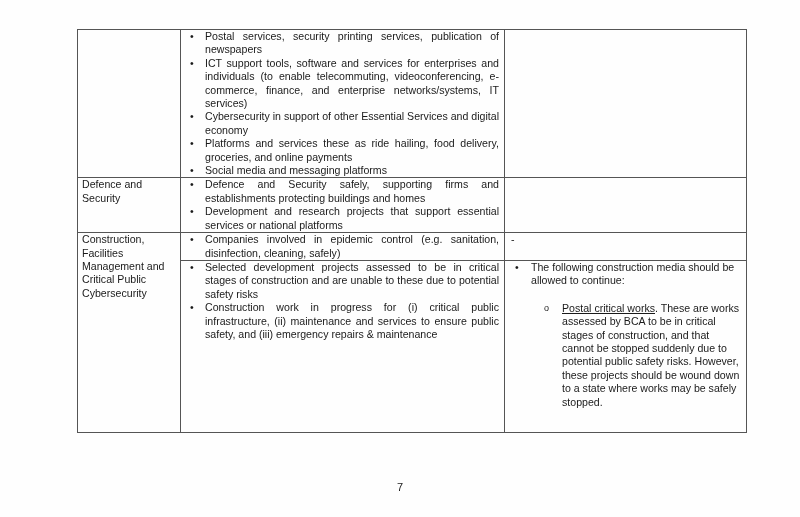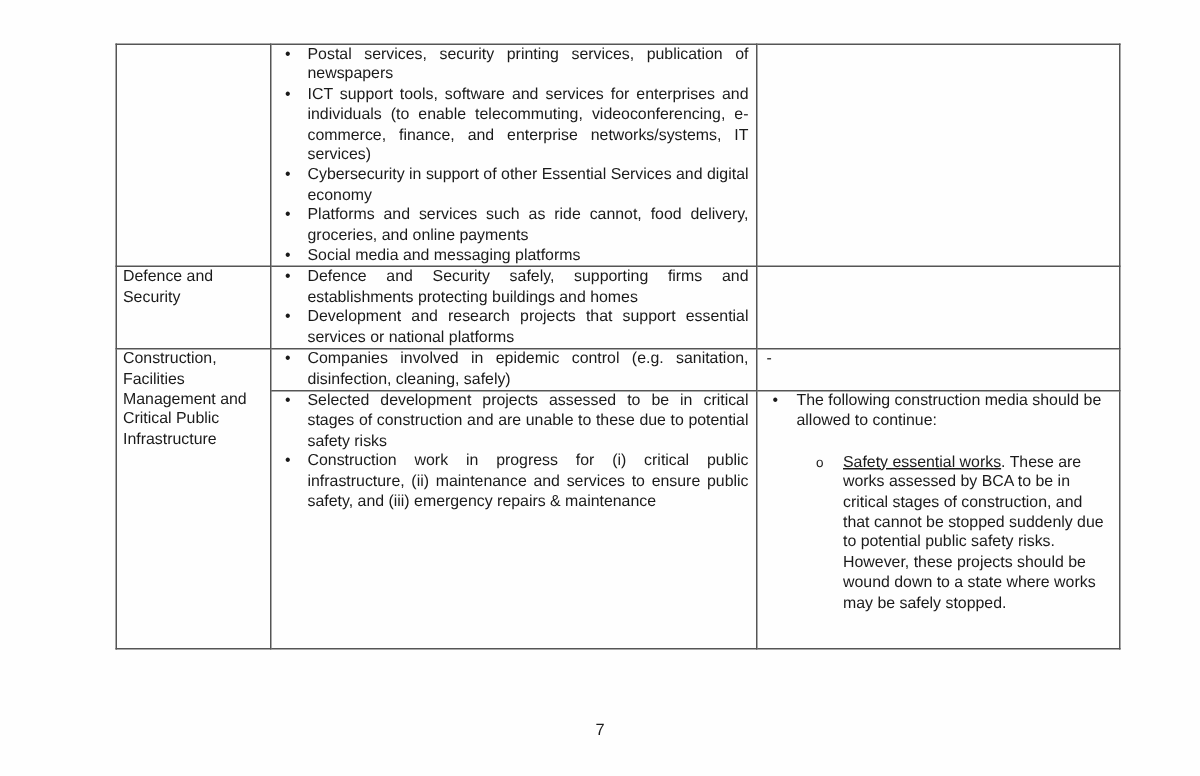--- a/index.html
+++ b/index.html
@@ -90,40 +90,40 @@
   <table class="doc-table">
 
     <tbody>
         <tr class="row-top">
       <td class="c1"></td>
       <td class="c2">
         <ul class="bullets">
           <li><span class="bullet">•</span><span>Postal services, security printing services, publication of newspapers</span></li>
           <li><span class="bullet">•</span><span>ICT support tools, software and services for enterprises and individuals (to enable telecommuting, videoconferencing, e-commerce, finance, and enterprise networks/systems, IT services)</span></li>
           <li><span class="bullet">•</span><span>Cybersecurity in support of other Essential Services and digital economy</span></li>
-          <li><span class="bullet">•</span><span>Platforms and services such as ride cannot, food delivery, groceries, and online payments</span></li>
+          <li><span class="bullet">•</span><span>Platforms and services these as ride hailing, food delivery, groceries, and online payments</span></li>
           <li><span class="bullet">•</span><span>Social media and messaging platforms</span></li>
         </ul>
       </td>
       <td class="c3"></td>
     </tr>
 
     <tr>
       <td class="c1">Defence and Security</td>
       <td class="c2">
         <ul class="bullets">
           <li><span class="bullet">•</span><span>Defence and Security safely, supporting firms and establishments protecting buildings and homes</span></li>
           <li><span class="bullet">•</span><span>Development and research projects that support essential services or national platforms</span></li>
         </ul>
       </td>
       <td class="c3"></td>
     </tr>
 
     <tr>
-      <td class="c1" rowspan="2">Construction, Facilities Management and Critical Public Infrastructure</td>
+      <td class="c1" rowspan="2">Construction, Facilities Management and Critical Public Cybersecurity</td>
       <td class="c2">
         <ul class="bullets">
           <li><span class="bullet">•</span><span>Companies involved in epidemic control (e.g. sanitation, disinfection, cleaning, safely)</span></li>
         </ul>
       </td>
       <td class="c3">
         <span class="dash">-</span>
       </td>
     </tr>
 
@@ -136,21 +136,21 @@
       </td>
       <td class="c3">
         <ul class="bullets">
           <li>
             <span class="bullet">•</span>
             <span>The following construction media should be allowed to continue:</span>
           </li>
         </ul>
         <ul class="sub-list">
           <li>
-            <span class="sub-bullet">o</span><span class="u">Safety essential works</span><span>.  These are works assessed by BCA to be in critical stages of construction, and that cannot be stopped suddenly due to potential public safety risks.  However, these projects should be wound down to a state where works may be safely stopped.</span>
+            <span class="sub-bullet">o</span><span class="u">Postal critical works</span><span>.  These are works assessed by BCA to be in critical stages of construction, and that cannot be stopped suddenly due to potential public safety risks.  However, these projects should be wound down to a state where works may be safely stopped.</span>
           </li>
         </ul>
       </td>
     </tr>
   </tbody>
     </table>
 
   <div class="page-number">7</div>
 </div>
 

